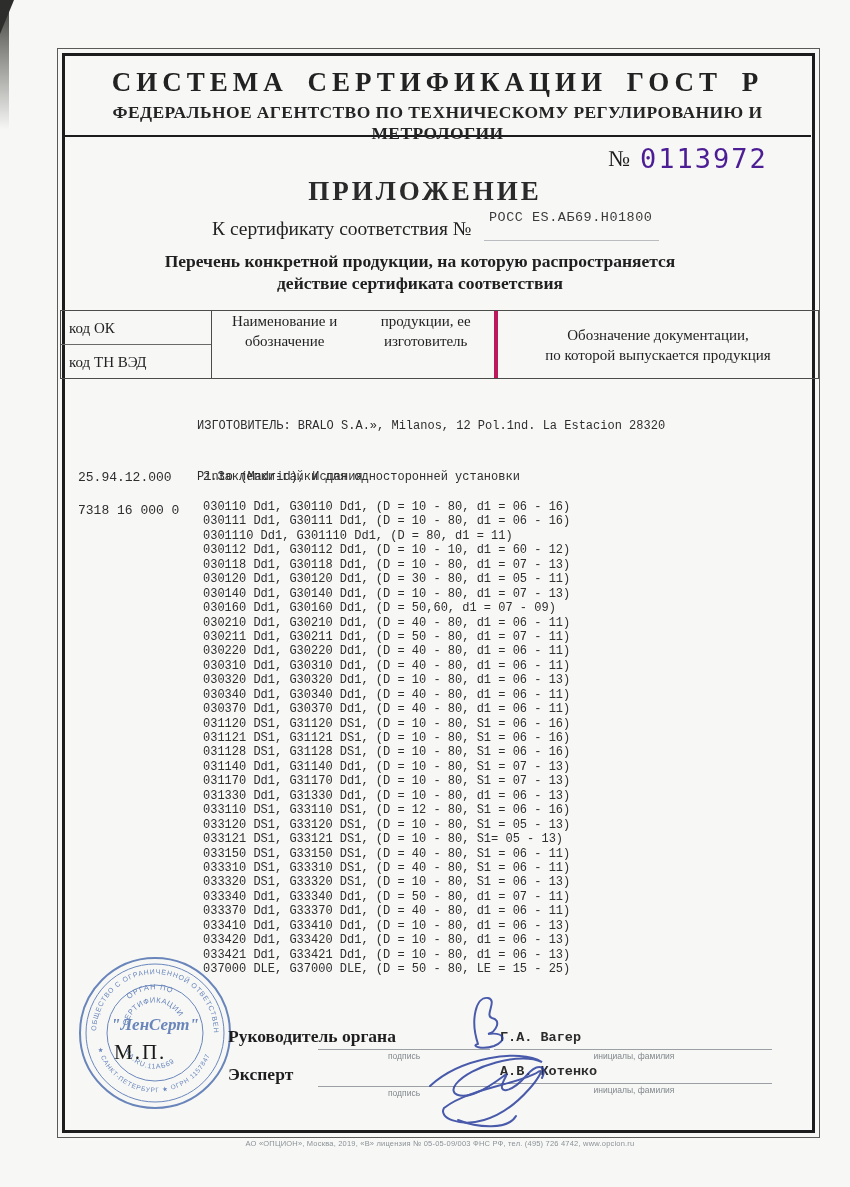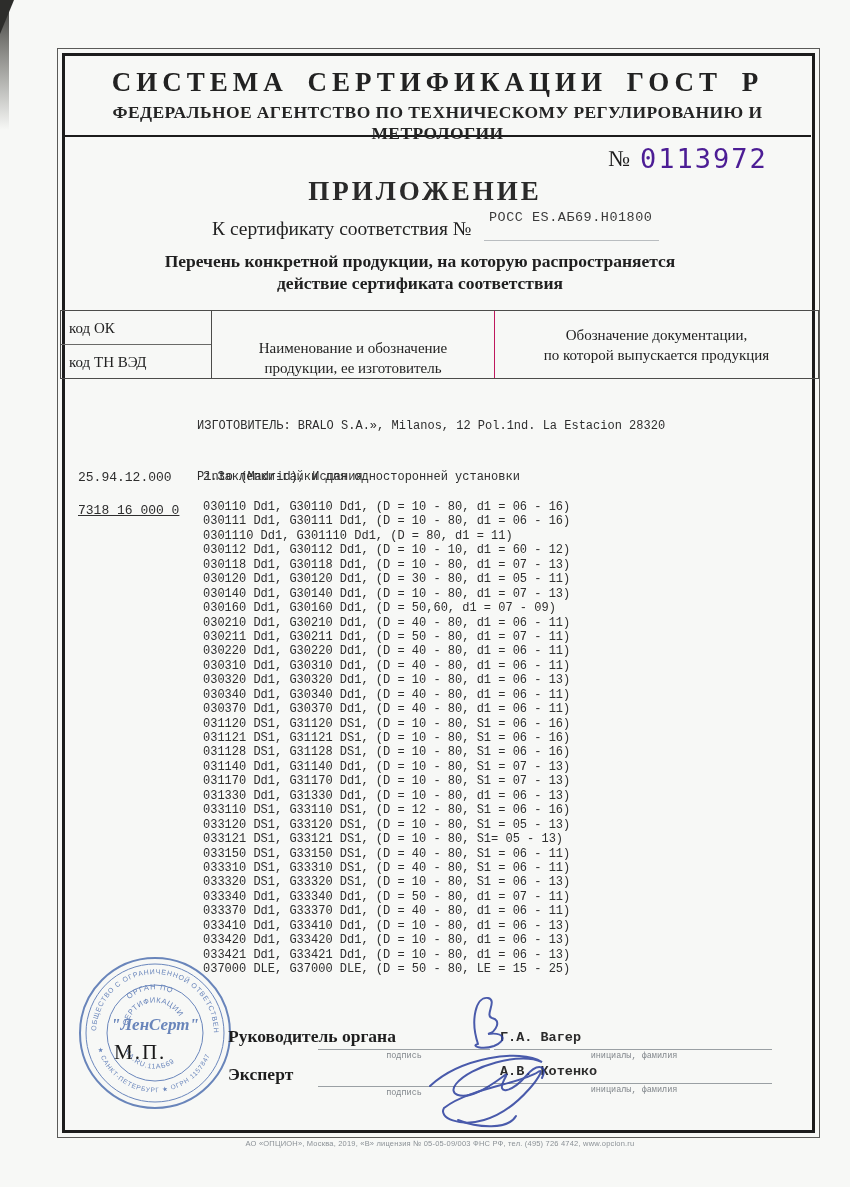--- a/index.html
+++ b/index.html
@@ -39,49 +39,49 @@
   .cert-underline{left:484px;top:240px;width:175px;height:0;border-top:1.5px solid #b9bdc0;}
 
   .subtitle{left:80px;top:250px;width:680px;text-align:center;
     font-size:17.5px;font-weight:bold;line-height:22px;color:#202020;}
 
   
   .tbl{left:60px;top:310px;width:757px;height:67px;border:1px solid #4c4c4a;display:flex;}
   .tbl .c1{width:150px;border-right:1px solid #4c4c4a;display:flex;flex-direction:column;}
   .tbl .c1 .r1{height:33px;border-bottom:1px solid #6a6a68;display:flex;align-items:center;padding-left:8px;}
   .tbl .c1 .r2{flex:1;display:flex;align-items:center;padding-left:8px;}
-  .tbl .c2{width:282px;border-right:1px solid #be185d;display:flex;flex-direction:column;justify-content:flex-end;text-align:center;}
+  .tbl .c2{width:282px;border-right:4px solid #be185d;display:flex;flex-direction:row;justify-content:flex-end;text-align:center;}
   .tbl .c3{flex:1;display:flex;flex-direction:column;justify-content:center;text-align:center;}
   .tbl .cell-txt{font-size:15px;line-height:20px;color:#222;}
 
   .mono{font-family:"Liberation Mono","DejaVu Sans Mono",monospace;}
 
   .manufacturer{left:197px;top:384px;font-size:12px;line-height:17px;color:#2e2e2e;white-space:pre;}
 
   .code-ok{left:78px;top:470px;font-size:13px;color:#2e2e2e;}
-  .code-tnved{left:78px;top:503px;font-size:13px;color:#2e2e2e;text-decoration:underline;}
+  .code-tnved{left:78px;top:503px;font-size:13px;color:#2e2e2e;}
   .product-title{left:203px;top:470px;font-size:12px;color:#2e2e2e;}
 
   .product-list{left:203px;top:500px;width:440px;}
   .product-line{height:14.45px;line-height:14.45px;font-family:"Liberation Mono","DejaVu Sans Mono",monospace;
     font-size:12px;color:#2e2e2e;white-space:pre;}
 
   
   .stamp{left:66px;top:944px;width:178px;height:178px;opacity:.82;}
   .mp-mark{left:114px;top:1040px;font-size:21px;letter-spacing:2px;color:#1a1a1a;}
 
   
   .sig-label1{left:228px;top:1026px;font-size:17.5px;font-weight:bold;color:#1e1e1e;}
   .sig-label2{left:228px;top:1064px;font-size:17.5px;font-weight:bold;color:#1e1e1e;}
   .sig-line{height:0;border-top:1.2px solid #9aa0a4;}
   .sl1{left:318px;top:1049px;width:172px;}
   .sl2{left:318px;top:1086px;width:172px;}
   .nl1{left:494px;top:1049px;width:278px;}
   .nl2{left:494px;top:1083px;width:278px;}
-  .caption{font-family:Liberation Mono, monospace;font-size:8.5px;color:#82878c;text-align:center;}
+  .caption{font-family:Liberation Sans, sans-serif;font-size:8.5px;color:#82878c;text-align:center;}
   .cap-sign1{left:318px;top:1051px;width:172px;}
   .cap-sign2{left:318px;top:1088px;width:172px;}
   .cap-name1{left:520px;top:1051px;width:228px;}
   .cap-name2{left:520px;top:1085px;width:228px;}
   .sig-name{font-family:"Liberation Mono","DejaVu Sans Mono",monospace;font-size:13.5px;font-weight:bold;color:#2b2b2b;white-space:pre;}
   .sn1{left:500px;top:1030px;}
   .sn2{left:500px;top:1064px;}
 
   .ink{left:398px;top:988px;width:210px;height:150px;}
 

